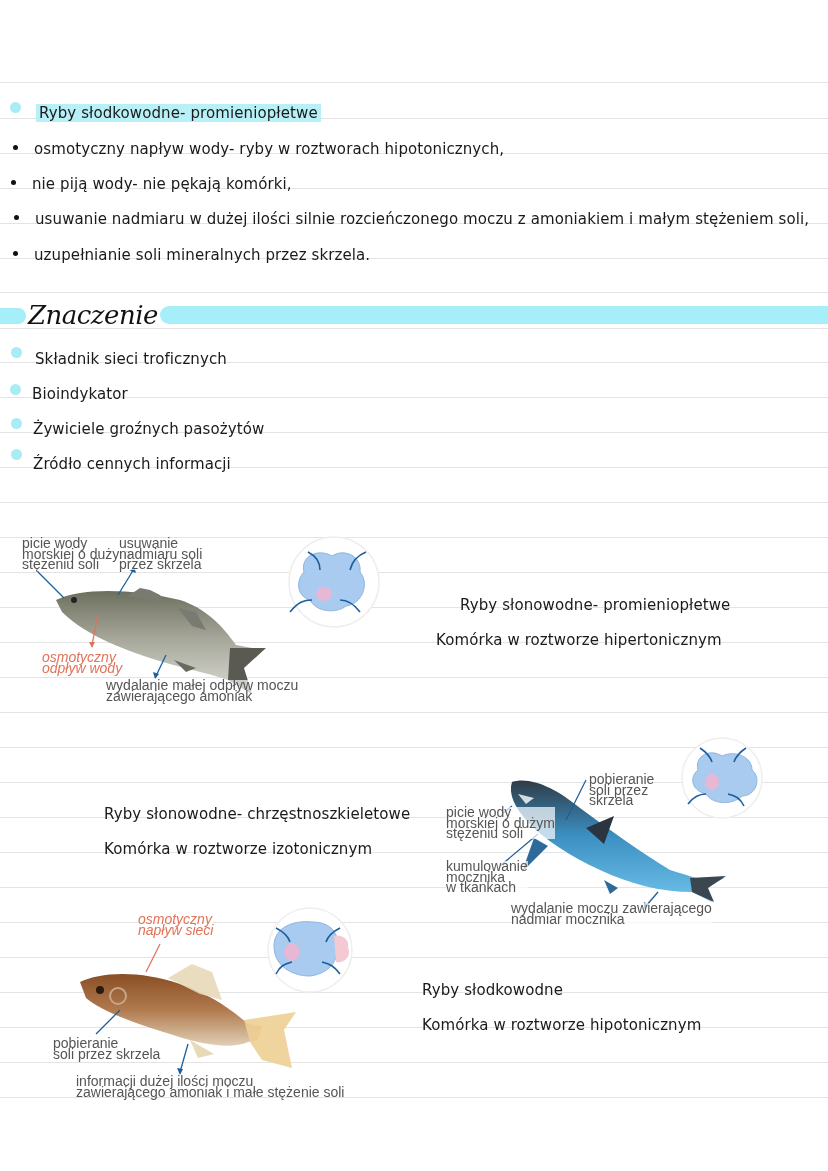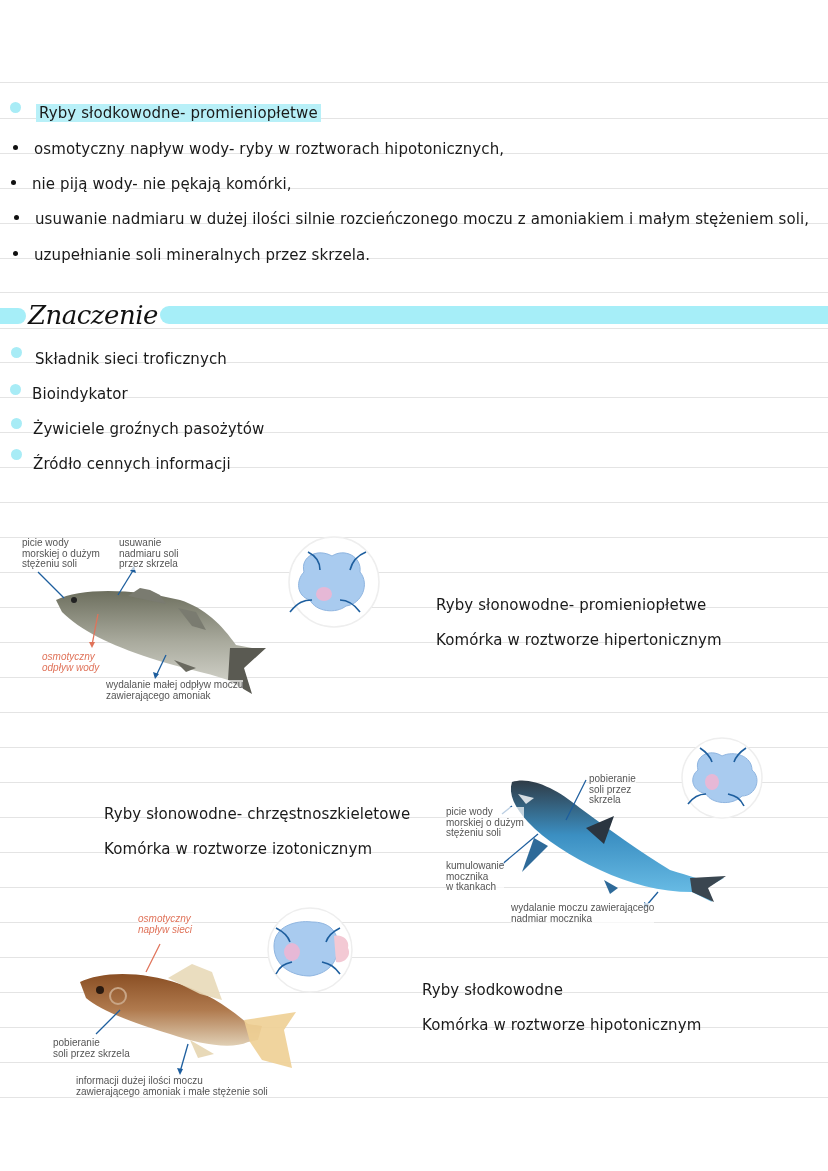--- a/index.html
+++ b/index.html
@@ -10,21 +10,21 @@
       color: #1a1a1a;
     }
     .rule { position: absolute; left: 0; width: 828px; height: 1px; background: #e4e4e4; }
     .txt { position: absolute; font-size: 15px; white-space: nowrap; letter-spacing: 0.1px; }
     .hl { background: #b8f0f8; padding: 0 3px; }
     .dot-black { position: absolute; width: 5px; height: 5px; border-radius: 50%; background: #111; }
     .dot-blue { position: absolute; width: 11px; height: 11px; border-radius: 50%; background: #a8ecf6; }
     .band-left { position: absolute; left: 0; top: 308px; width: 26px; height: 16px; background: #a6eef8; border-radius: 0 10px 10px 0; }
     .band-right { position: absolute; left: 160px; top: 306px; width: 668px; height: 18px; background: #a6eef8; border-radius: 10px 0 0 10px; }
     .heading { position: absolute; left: 28px; top: 300px; font-family: "DejaVu Serif", serif; font-style: italic; font-size: 26px; color: #111; letter-spacing: -0.5px; }
-    .lbl { position: absolute; font-family: "Liberation Sans", sans-serif; font-size: 10px; line-height: 10.5px; color: #555; background: rgba(255,255,255,0.7); white-space: nowrap; }
+    .lbl { position: absolute; font-family: "Liberation Sans", sans-serif; font-size: 14px; line-height: 10.5px; color: #555; background: rgba(255,255,255,0.7); white-space: nowrap; }
     .lbl.red { color: #e0735a; font-style: italic; }
     svg { position: absolute; overflow: visible; }
   </style>
 </head>
 <body>
 
 <div>
   <div class="rule" style="top:82px"></div>
   <div class="rule" style="top:118px"></div>
   <div class="rule" style="top:153px"></div>
@@ -141,21 +141,21 @@
     <div>przez skrzela</div>
   </div>
   <div class="lbl red" style="left:42px;top:652px">
     <div>osmotyczny</div>
     <div>odpływ wody</div>
   </div>
   <div class="lbl" style="left:106px;top:680px">
     <div>wydalanie małej odpływ moczu</div>
     <div>zawierającego amoniak</div>
   </div>
-  <div class="txt" style="left:436px;top:596px">Ryby słonowodne- promieniopłetwe</div>
+  <div class="txt" style="left:460px;top:596px">Ryby słonowodne- promieniopłetwe</div>
   <div class="txt" style="left:436px;top:631px">Komórka w roztworze hipertonicznym</div>
 </div>
 
 <div>
   <svg style="left:0;top:0" width="828" height="1171">
     <defs>
       <linearGradient id="sharkG" x1="0" y1="0" x2="0" y2="1">
         <stop offset="0" stop-color="#2f3b46"></stop>
         <stop offset="0.45" stop-color="#3b8fc2"></stop>
         <stop offset="1" stop-color="#6fc2ea"></stop>

